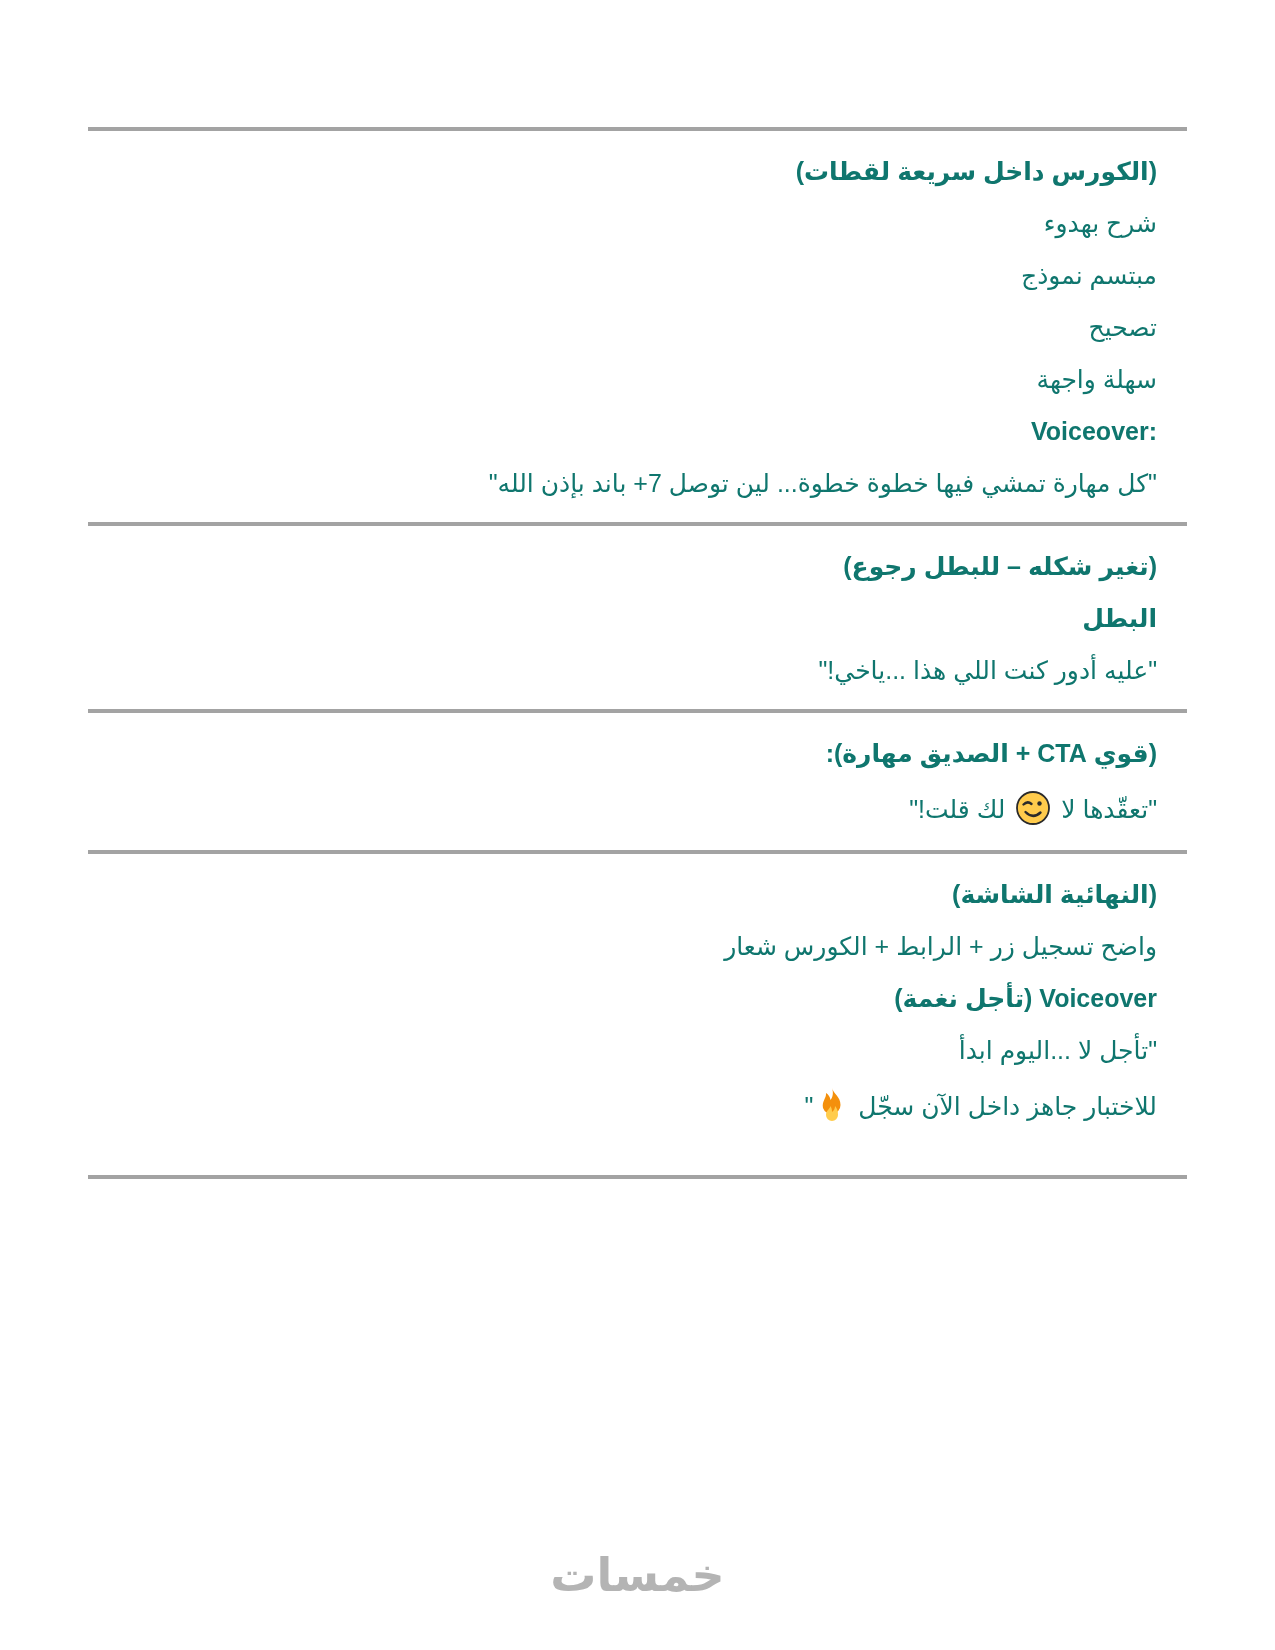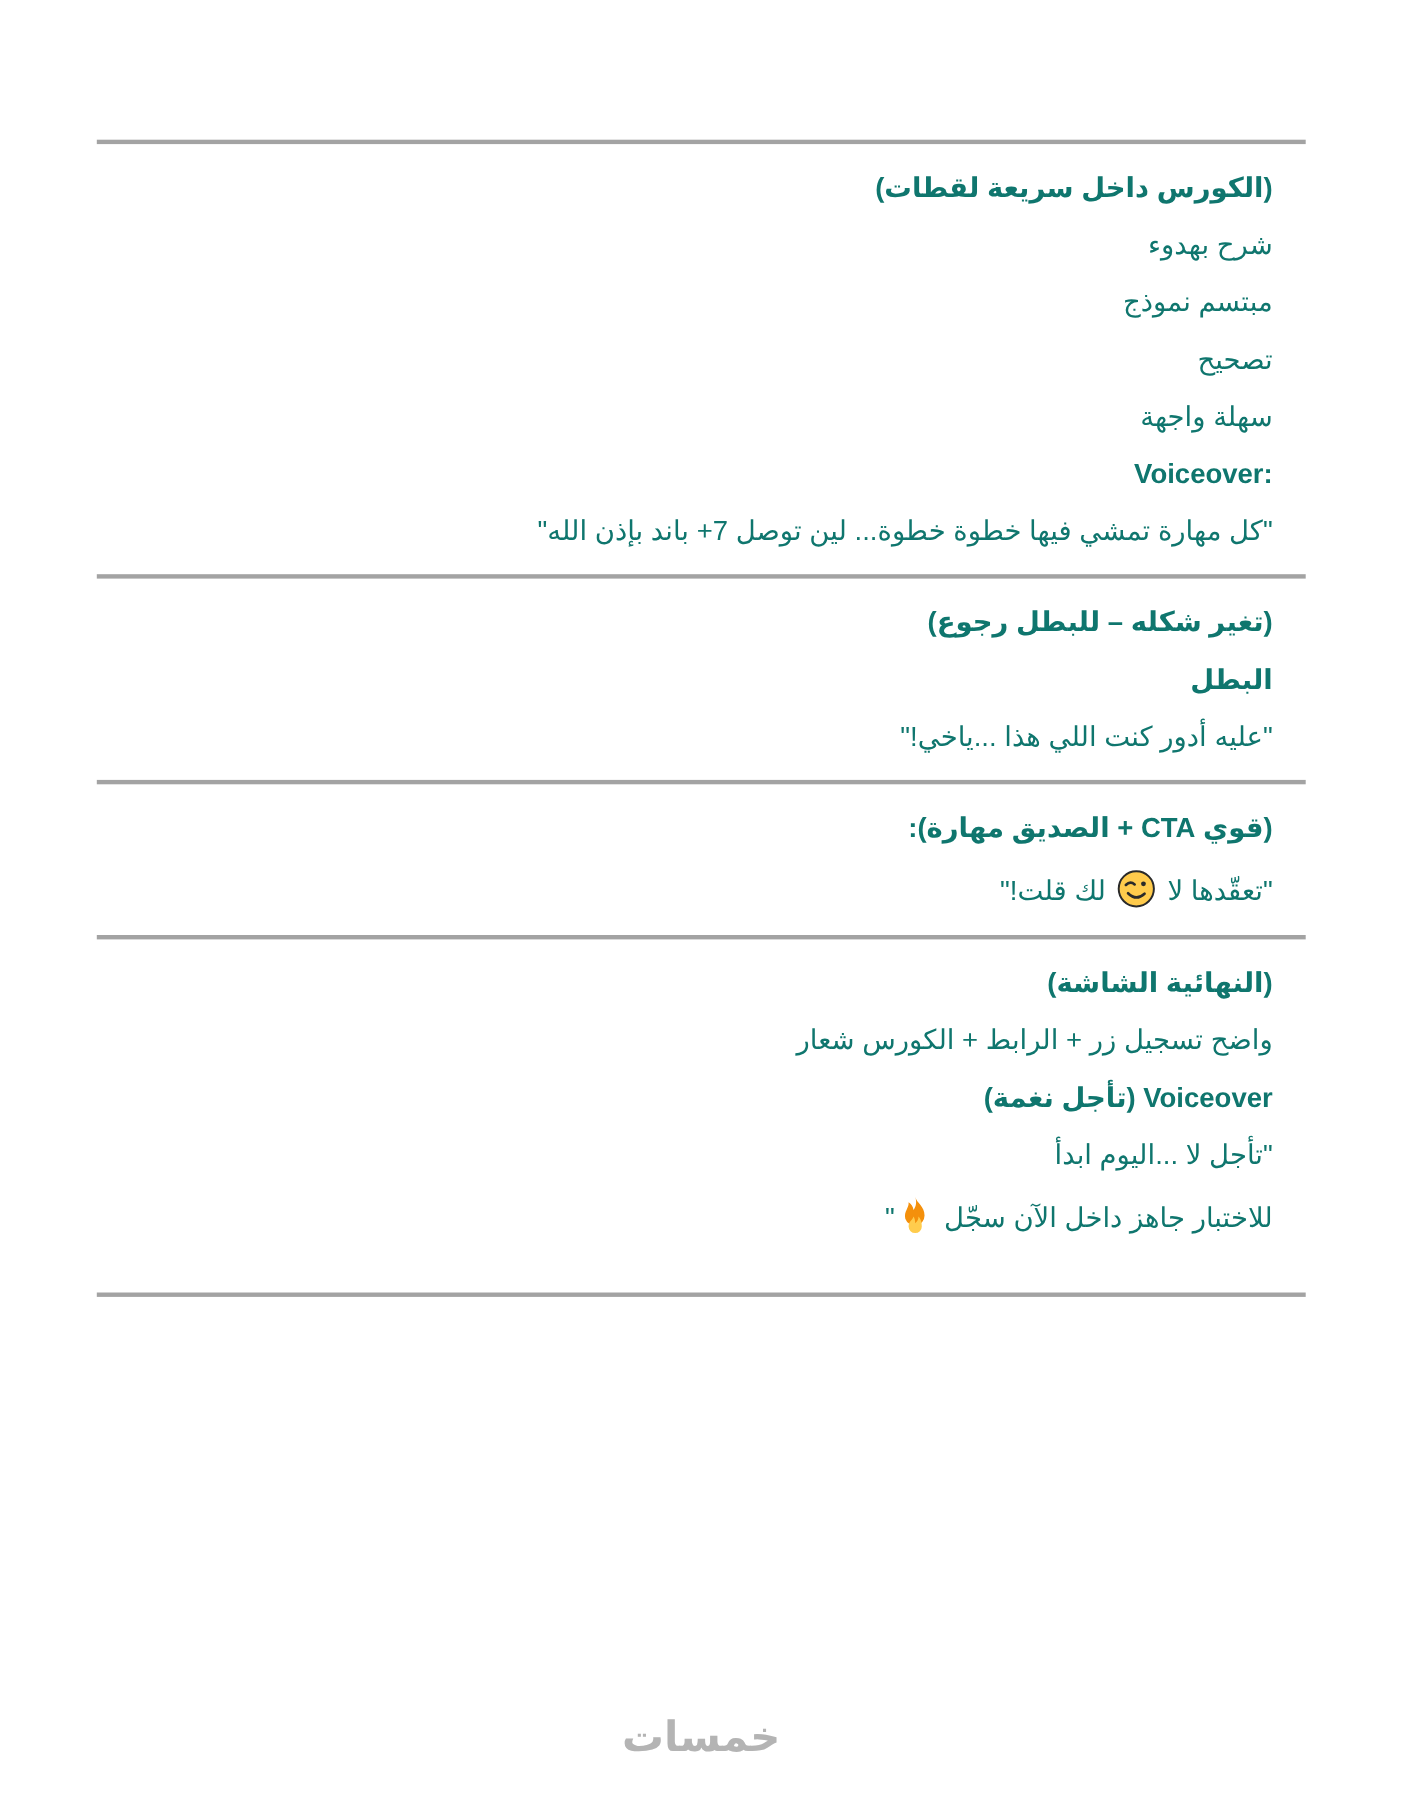--- a/index.html
+++ b/index.html
@@ -35,21 +35,21 @@
     vertical-align: -8px;
     line-height: 0;
     margin: 0 3px;
   }
   .emoji svg { display: inline-block; }
   #watermark {
     position: absolute;
     left: 0; right: 0;
     bottom: 48px;
     text-align: center;
-    font-size: 38px;
+    font-size: 46px;
     font-weight: bold;
     color: #b4b4b4;
     letter-spacing: 1px;
     font-family: "Liberation Sans", "DejaVu Sans", sans-serif;
   }
 </style>
 </head>
 <body>
 
 <div id="doc">

